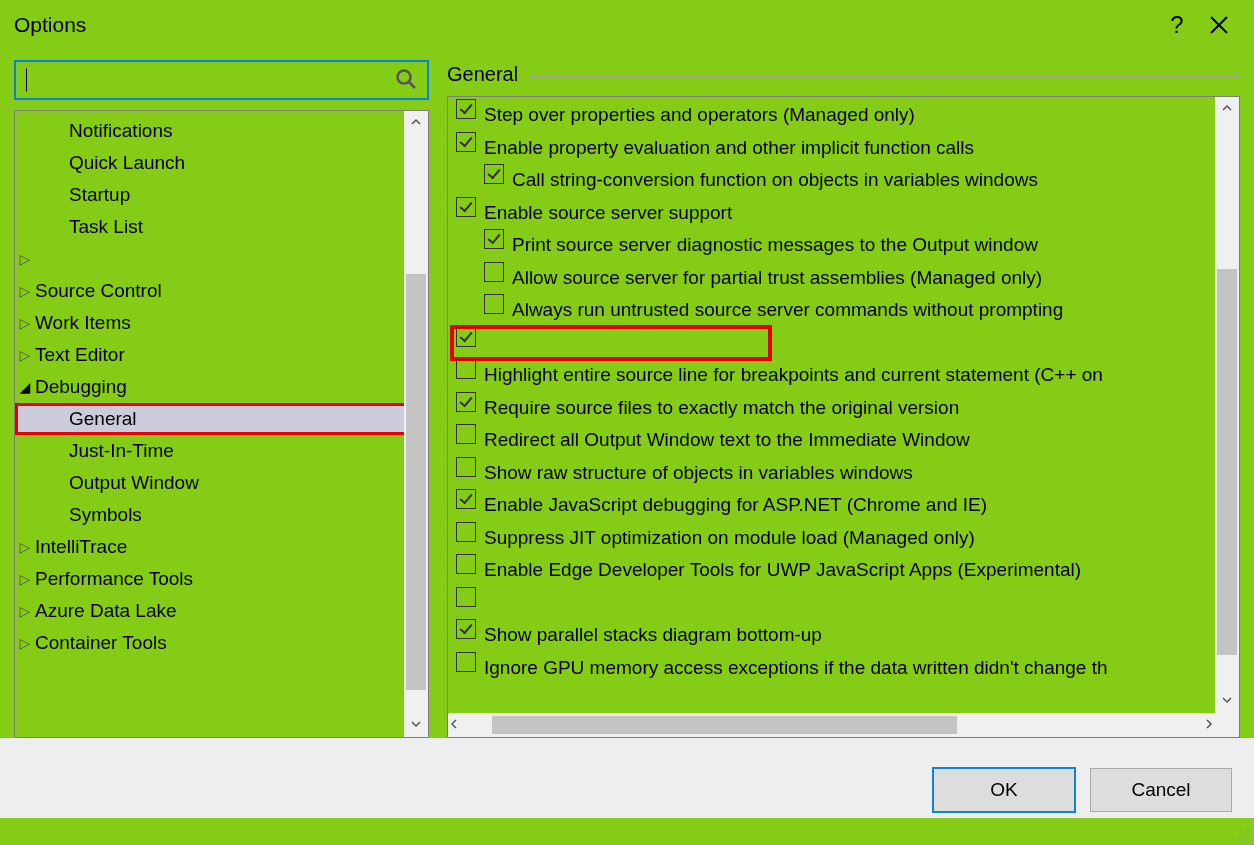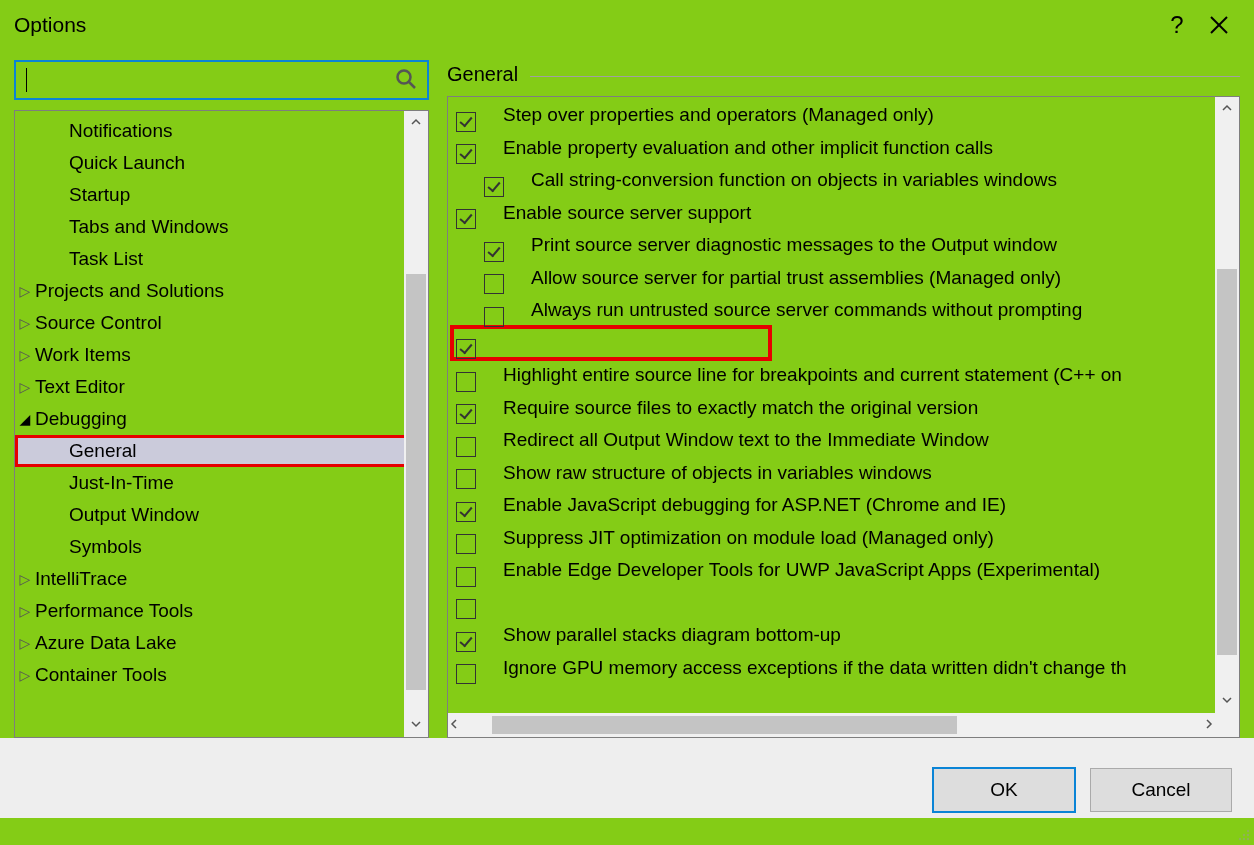--- a/index.html
+++ b/index.html
@@ -126,24 +126,23 @@
     position:relative;
     overflow:hidden;
   }
   .options {
     padding:2px 0 0 8px;
     font-size:19px;
     line-height:32.5px;
   }
   .opt {
     display:flex;
-    align-items:flex-end;
+    align-items:flex-start;
     height:32.5px;
     white-space:nowrap;
-    gap:19px;
   }
   .opt.indent1 { padding-left:28px; }
   .opt.highlight-box {
     outline:4px solid #e60000;
     outline-offset:-2px;
     width:318px;
     box-sizing:border-box;
     padding-right:8px;
     margin-left:-4px;
     padding-left:4px;
@@ -244,28 +243,24 @@
             <div class="tree-item level1">
               <span>Notifications</span>
             </div>
             <div class="tree-item level1">
               <span>Quick Launch</span>
             </div>
             <div class="tree-item level1">
               <span>Startup</span>
             </div>
             <div class="tree-item level1">
-              <span>Tabs and Windows</span>
-            </div>
-            <div class="tree-item level1">
               <span>Task List</span>
             </div>
             <div class="tree-item">
               <span class="caret">▷</span>
-              <span>Projects and Solutions</span>
             </div>
             <div class="tree-item">
               <span class="caret">▷</span>
               <span>Source Control</span>
             </div>
             <div class="tree-item">
               <span class="caret">▷</span>
               <span>Work Items</span>
             </div>
             <div class="tree-item">

